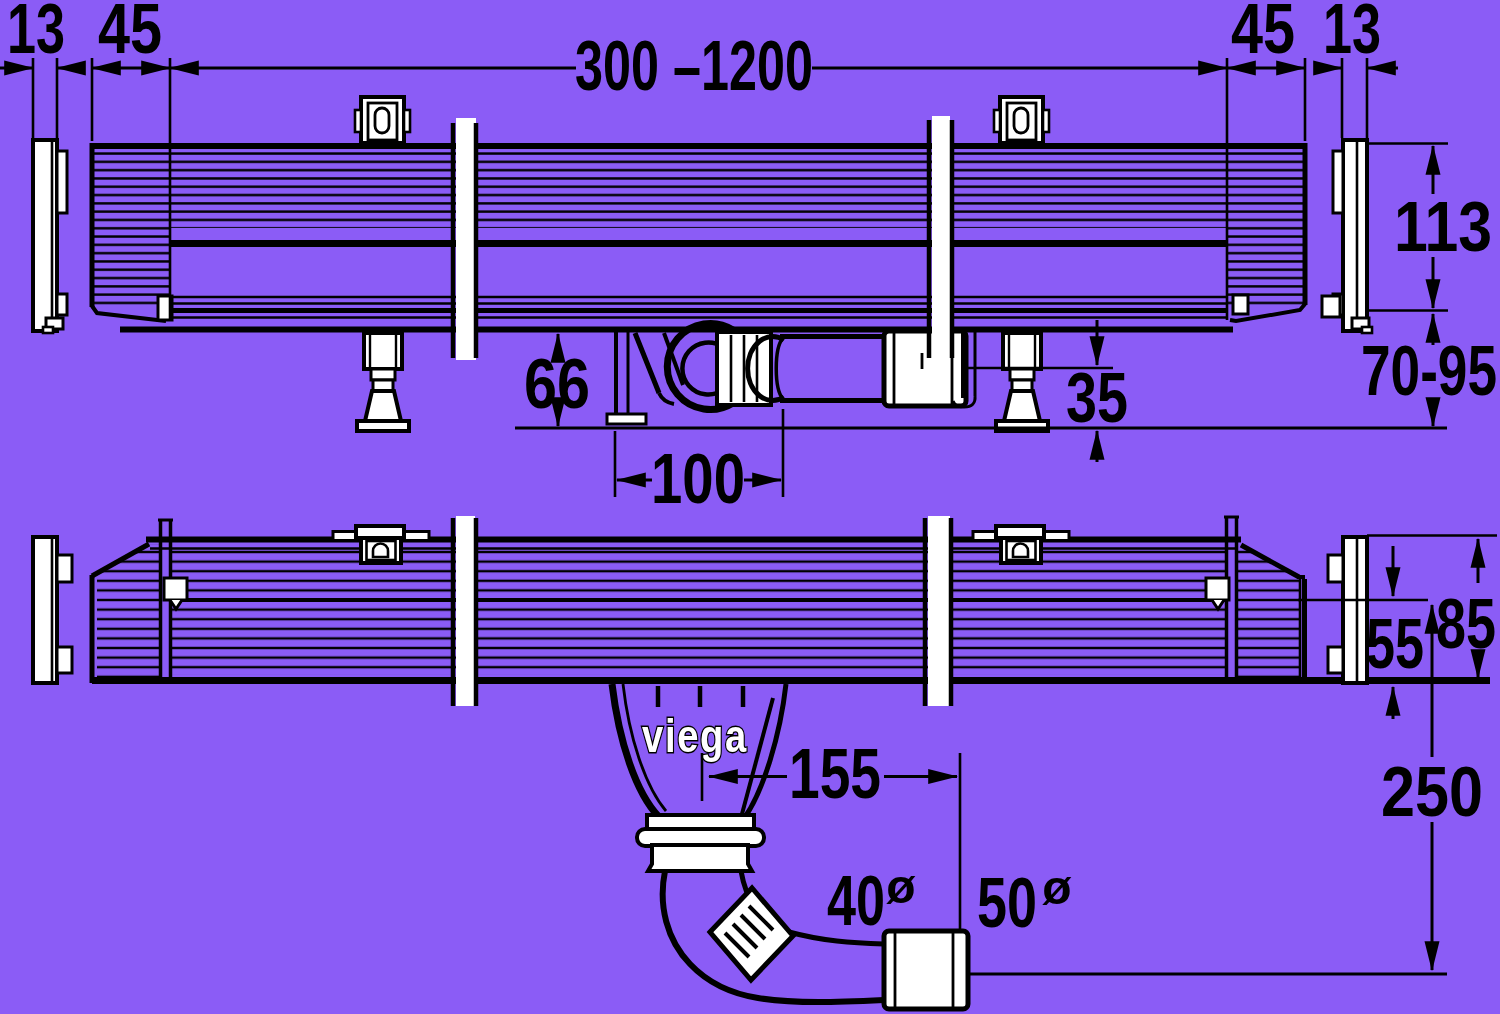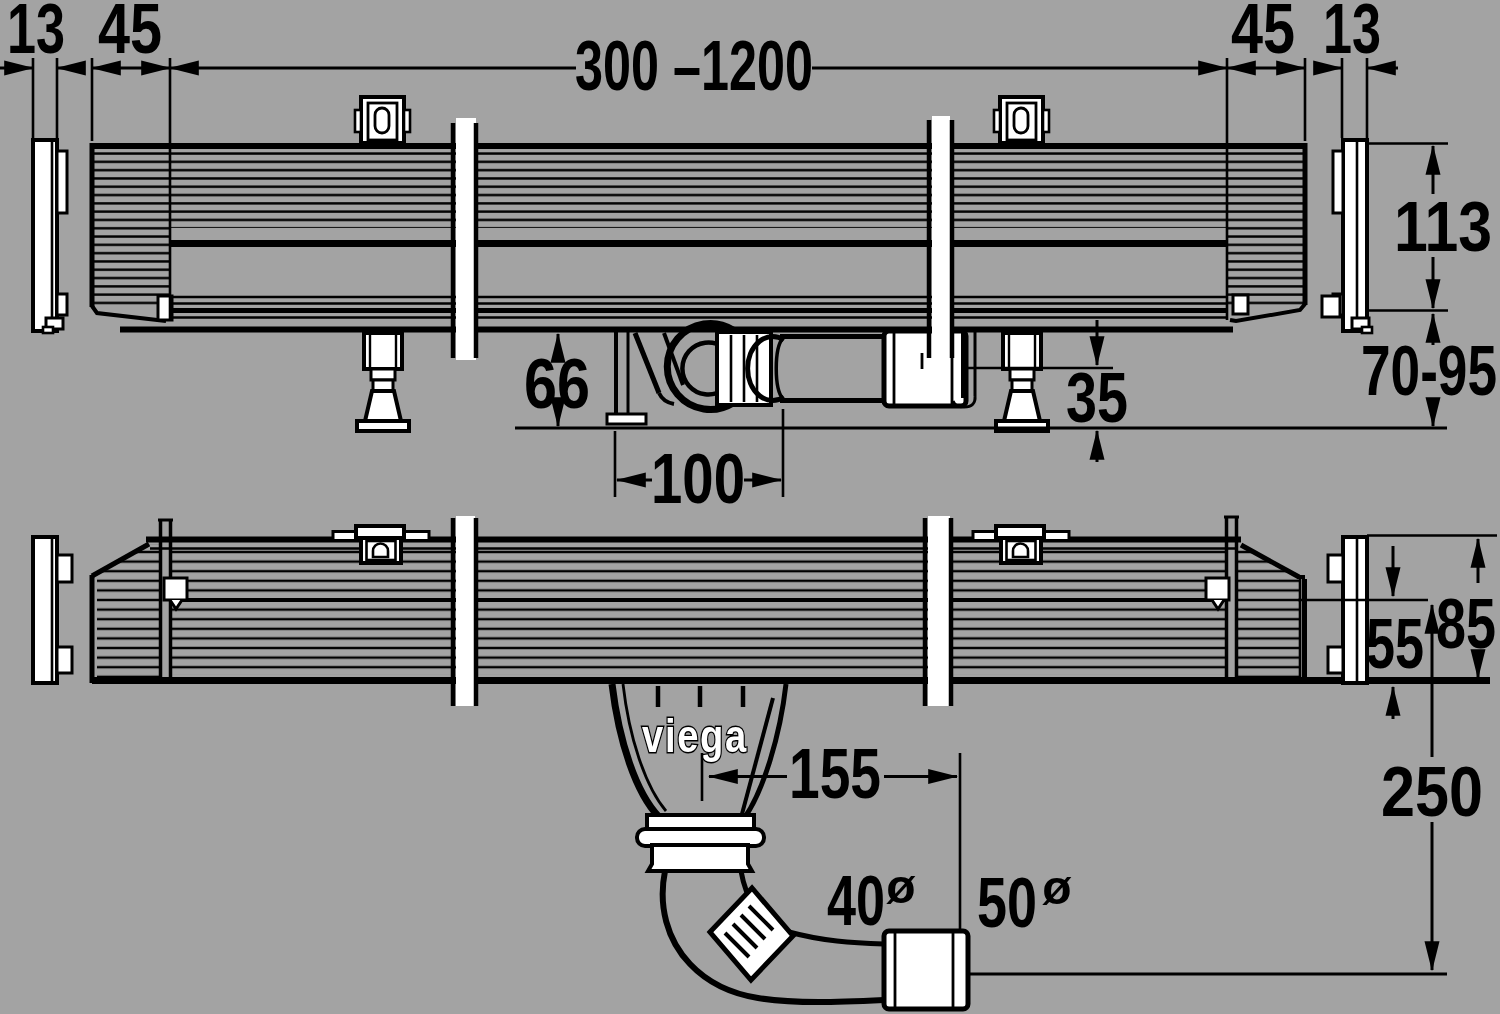--- a/index.html
+++ b/index.html
@@ -1,16 +1,16 @@
 <!DOCTYPE html>
 <html><head>
 <meta charset="utf-8">
 <style>
   html,body{margin:0;padding:0;background:#fff;}
-  .page{width:1500px;height:1014px;background:#a3a3a3;position:relative;overflow:hidden;}
+  .page{width:1500px;height:1014px;background:#8b5cf6;position:relative;overflow:hidden;}
   svg{display:block;}
   .ln{fill:none;stroke:#000;}
   .wf{fill:#fff;stroke:#000;}
   .dim{fill:none;stroke:#000;stroke-width:3;}
   .ext{fill:none;stroke:#000;stroke-width:2.6;}
   text.dl{font-family:"Liberation Sans",sans-serif;font-weight:700;font-size:70px;fill:#000;text-anchor:middle;}
   text.ds{font-family:"Liberation Sans",sans-serif;font-weight:700;font-size:48px;fill:#000;text-anchor:middle;}
   text.brand{font-family:"Liberation Sans",sans-serif;font-weight:700;font-size:46px;fill:#fff;stroke:#000;stroke-width:2.8;paint-order:stroke;letter-spacing:2px;text-anchor:middle;}
 </style>
 </head>

